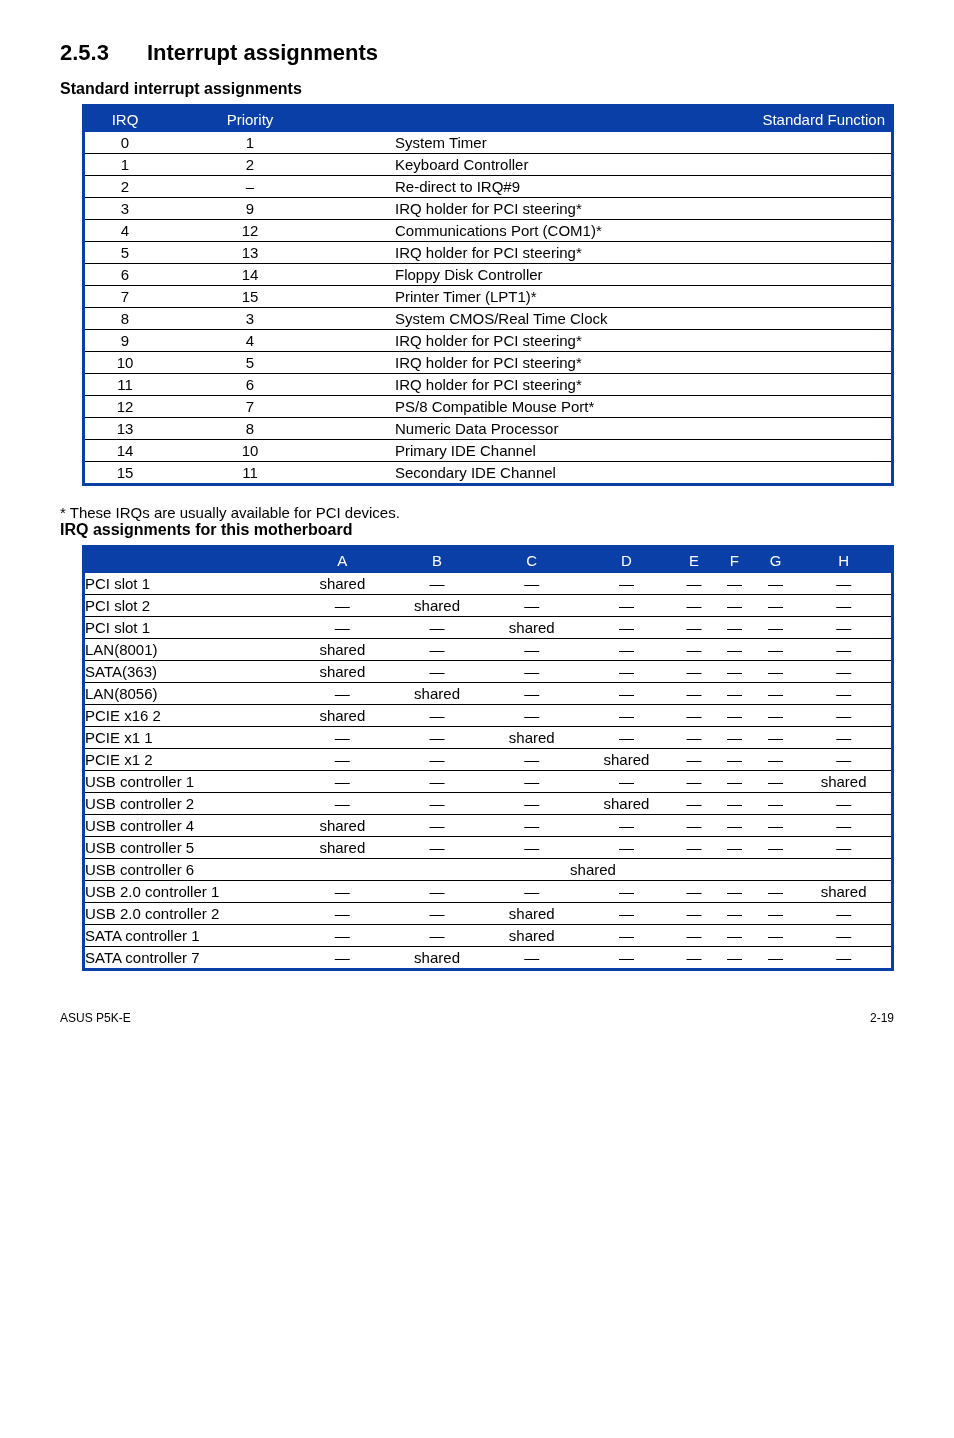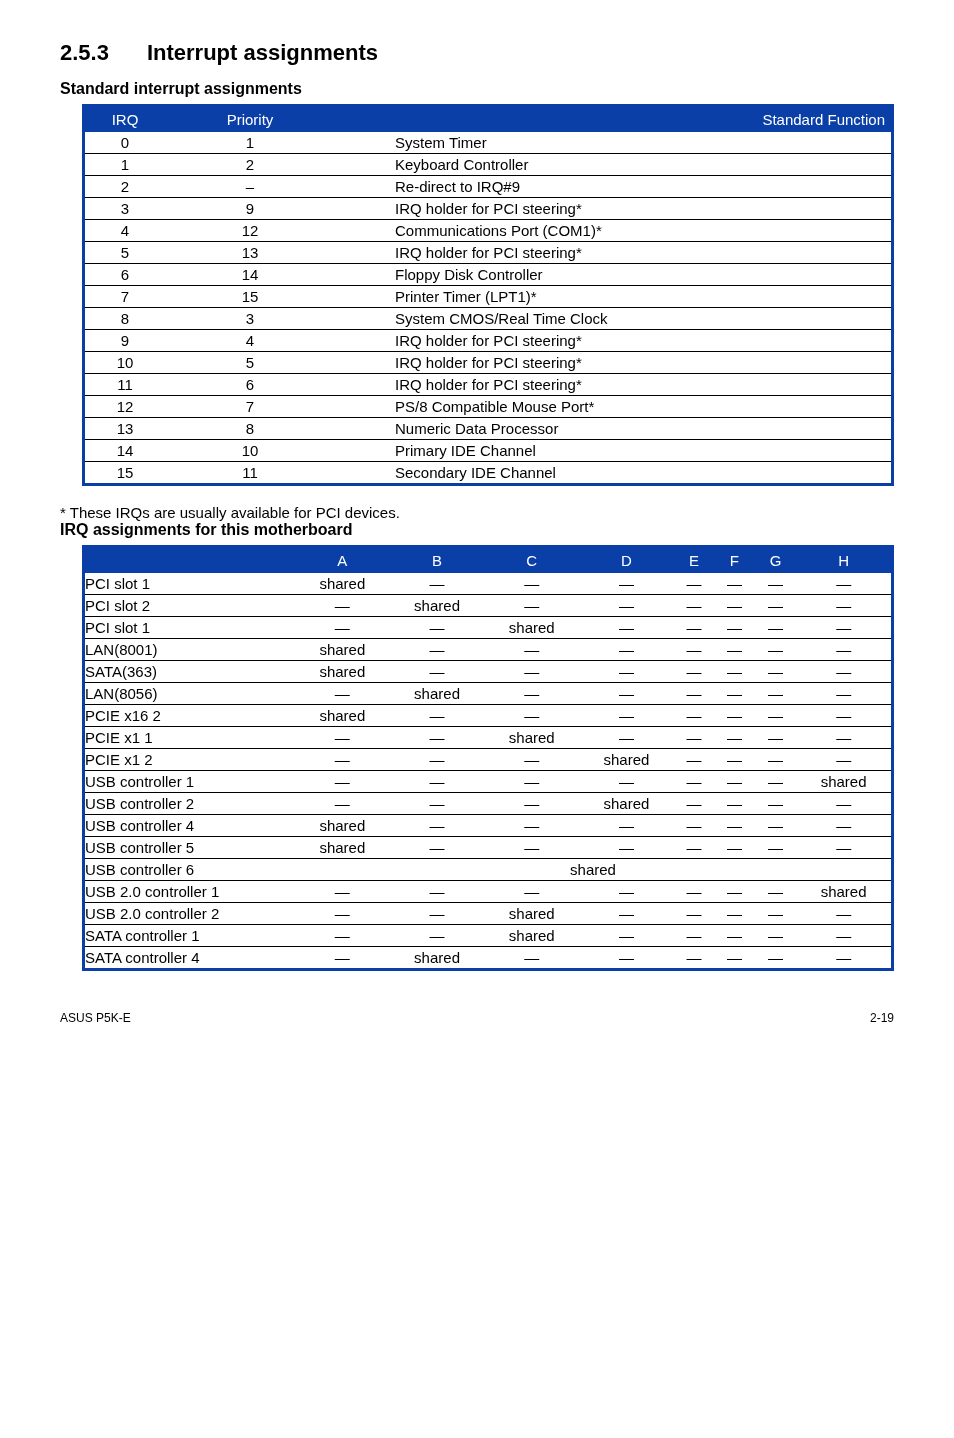--- a/index.html
+++ b/index.html
@@ -383,21 +383,21 @@
           <td class="dash">—</td>
           <td class="dash">—</td>
           <td>shared</td>
           <td class="dash">—</td>
           <td class="dash">—</td>
           <td class="dash">—</td>
           <td class="dash">—</td>
           <td class="dash">—</td>
         </tr>
         <tr>
-          <td>SATA controller 4</td>
+          <td>SATA controller 7</td>
           <td class="dash">—</td>
           <td>shared</td>
           <td class="dash">—</td>
           <td class="dash">—</td>
           <td class="dash">—</td>
           <td class="dash">—</td>
           <td class="dash">—</td>
           <td class="dash">—</td>
         </tr>
       </tbody>

